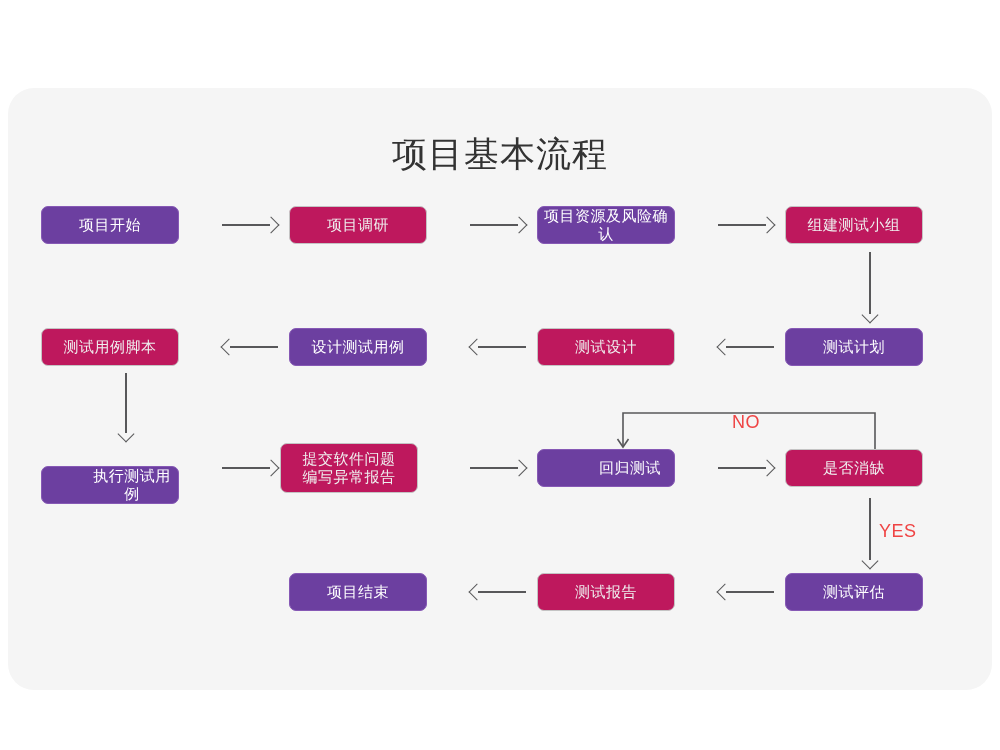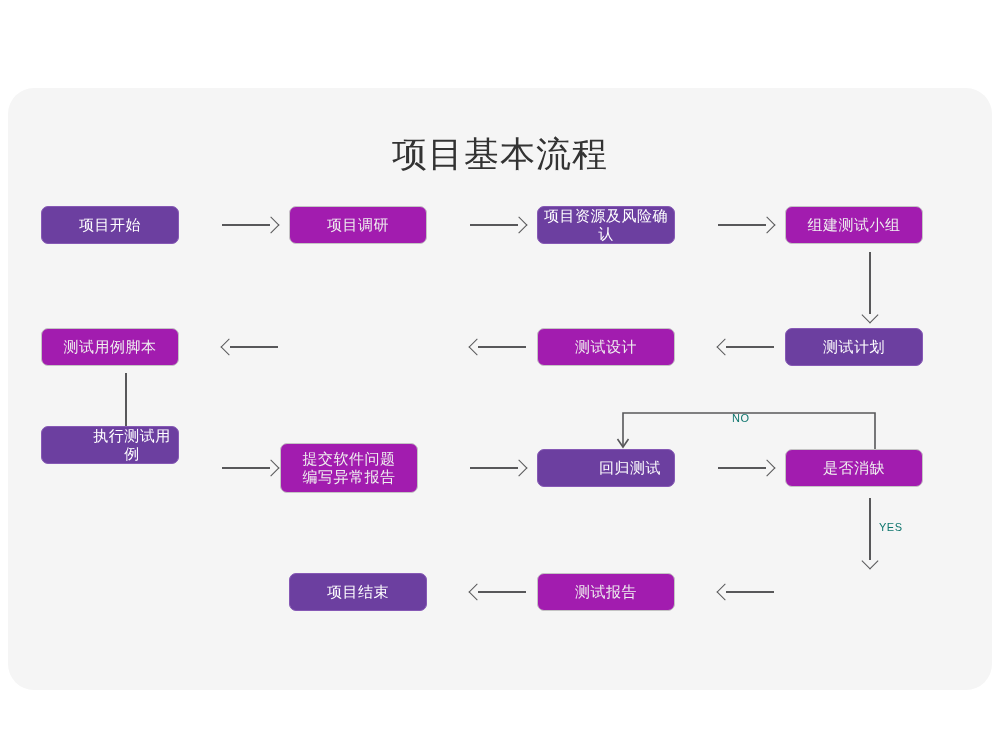--- a/index.html
+++ b/index.html
@@ -53,21 +53,21 @@
     text-align: center;
     letter-spacing: 0.5px;
     white-space: pre-line;
   }
   .node.purple {
     background: #6c3fa0;
     border: 1px solid #8659b5;
     color: #ffffff;
   }
   .node.gray {
-    background: #a21caf;
+    background: #be185d;
     border: 1px solid #c4c4c4;
     color: #efefef;
   }
   .node.tall {
     height: 50px;
   }
 
   
   .arrow-h {
     position: absolute;
@@ -116,22 +116,22 @@
     transform: rotate(45deg);
   }
 
   
   #loop-no {
     position: absolute;
     pointer-events: none;
   }
   .loop-label {
     position: absolute;
-    font-size: 11px;
-    color: #0f766e;
+    font-size: 18px;
+    color: #ef4444;
     letter-spacing: 0.5px;
   }
 </style>
 </head>
 <body>
 
 <div id="stage">
 
   <div id="card"></div>
 
@@ -165,20 +165,21 @@
       <span class="head"></span>
   </div>
 
   <div class="node gray" style="left:41px; top:328px;">测试用例脚本</div>
 
   <div class="arrow-h left" style="left:222px; top:340px; width:56px;">
     <span class="shaft"></span>
       <span class="head"></span>
   </div>
 
+  <div class="node purple" style="left:289px; top:328px;">设计测试用例</div>
 
   <div class="arrow-h left" style="left:470px; top:340px; width:56px;">
     <span class="shaft"></span>
       <span class="head"></span>
   </div>
 
   <div class="node gray" style="left:537px; top:328px;">测试设计</div>
 
   <div class="arrow-h left" style="left:718px; top:340px; width:56px;">
     <span class="shaft"></span>
@@ -191,21 +192,21 @@
     <span class="shaft"></span>
       <span class="head"></span>
   </div>
 
   <svg id="loop-no" style="left:612px; top:404px;" width="276" height="52">
     <path d="M 263,52 L 263,9 L 11,9 L 11,42" fill="none" stroke="#58585a" stroke-width="1.6"></path>
     <path d="M 5.5,35 L 11,43 L 16.5,35" fill="none" stroke="#58585a" stroke-width="1.6"></path>
   </svg>
   <div class="loop-label" style="left:732px; top:412px;">NO</div>
 
-  <div class="node purple" style="left:41px; top:426px;padding-left:44px;">执行测试用例</div>
+  <div class="node purple" style="left:41px; top:466px;padding-left:44px;">执行测试用例</div>
 
   <div class="arrow-h right" style="left:222px; top:461px; width:56px;">
     <span class="shaft"></span>
       <span class="head"></span>
   </div>
 
   <div class="node gray tall" style="left:280px; top:443px;">提交软件问题
 编写异常报告</div>
 
   <div class="arrow-h right" style="left:470px; top:461px; width:56px;">
@@ -235,14 +236,15 @@
       <span class="head"></span>
   </div>
 
   <div class="node gray" style="left:537px; top:573px;">测试报告</div>
 
   <div class="arrow-h left" style="left:718px; top:585px; width:56px;">
     <span class="shaft"></span>
       <span class="head"></span>
   </div>
 
+  <div class="node purple" style="left:785px; top:573px;">测试评估</div>
 
 </div>
 
 </body></html>

